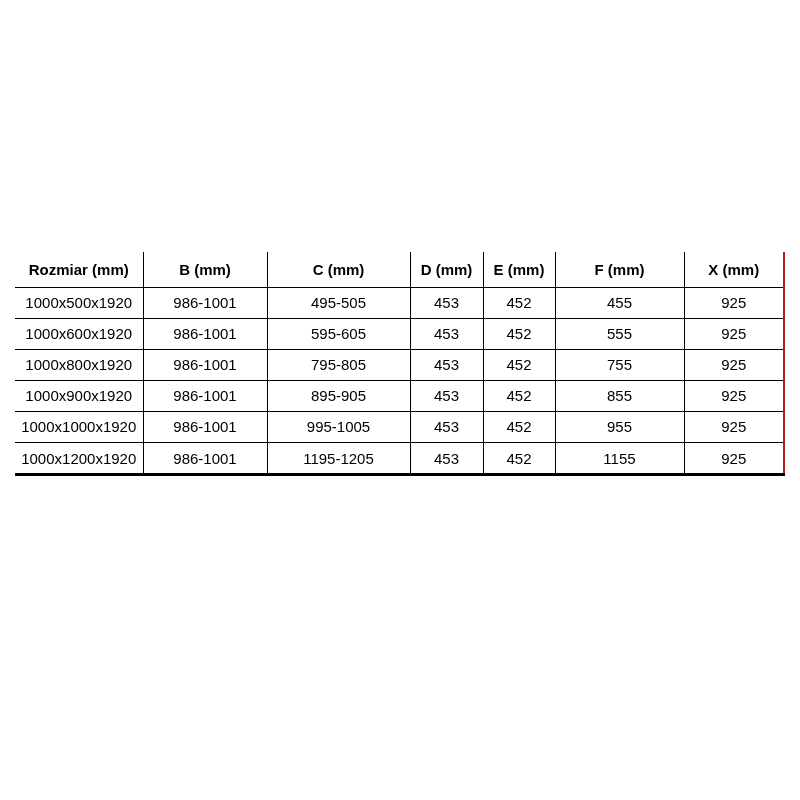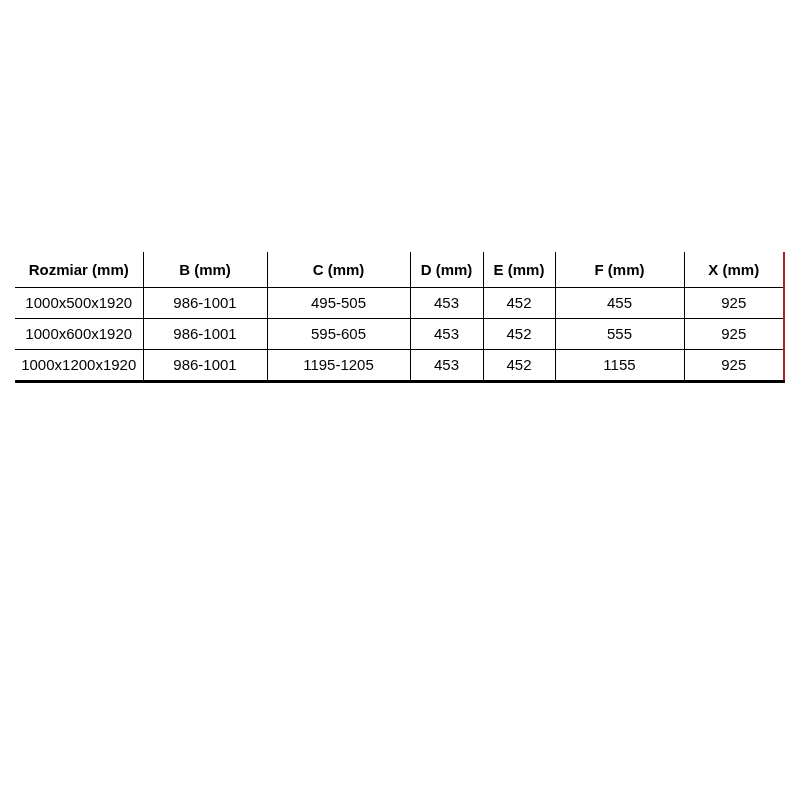--- a/index.html
+++ b/index.html
@@ -94,20 +94,47 @@
         <tr>
           <td>1000x600x1920</td>
           <td>986-1001</td>
           <td>595-605</td>
           <td>453</td>
           <td>452</td>
           <td>555</td>
           <td>925</td>
         </tr>
         <tr>
+          <td>1000x800x1920</td>
+          <td>986-1001</td>
+          <td>795-805</td>
+          <td>453</td>
+          <td>452</td>
+          <td>755</td>
+          <td>925</td>
+        </tr>
+        <tr>
+          <td>1000x900x1920</td>
+          <td>986-1001</td>
+          <td>895-905</td>
+          <td>453</td>
+          <td>452</td>
+          <td>855</td>
+          <td>925</td>
+        </tr>
+        <tr>
+          <td>1000x1000x1920</td>
+          <td>986-1001</td>
+          <td>995-1005</td>
+          <td>453</td>
+          <td>452</td>
+          <td>955</td>
+          <td>925</td>
+        </tr>
+        <tr>
           <td>1000x1200x1920</td>
           <td>986-1001</td>
           <td>1195-1205</td>
           <td>453</td>
           <td>452</td>
           <td>1155</td>
           <td>925</td>
         </tr>
       </tbody>
   </table>

